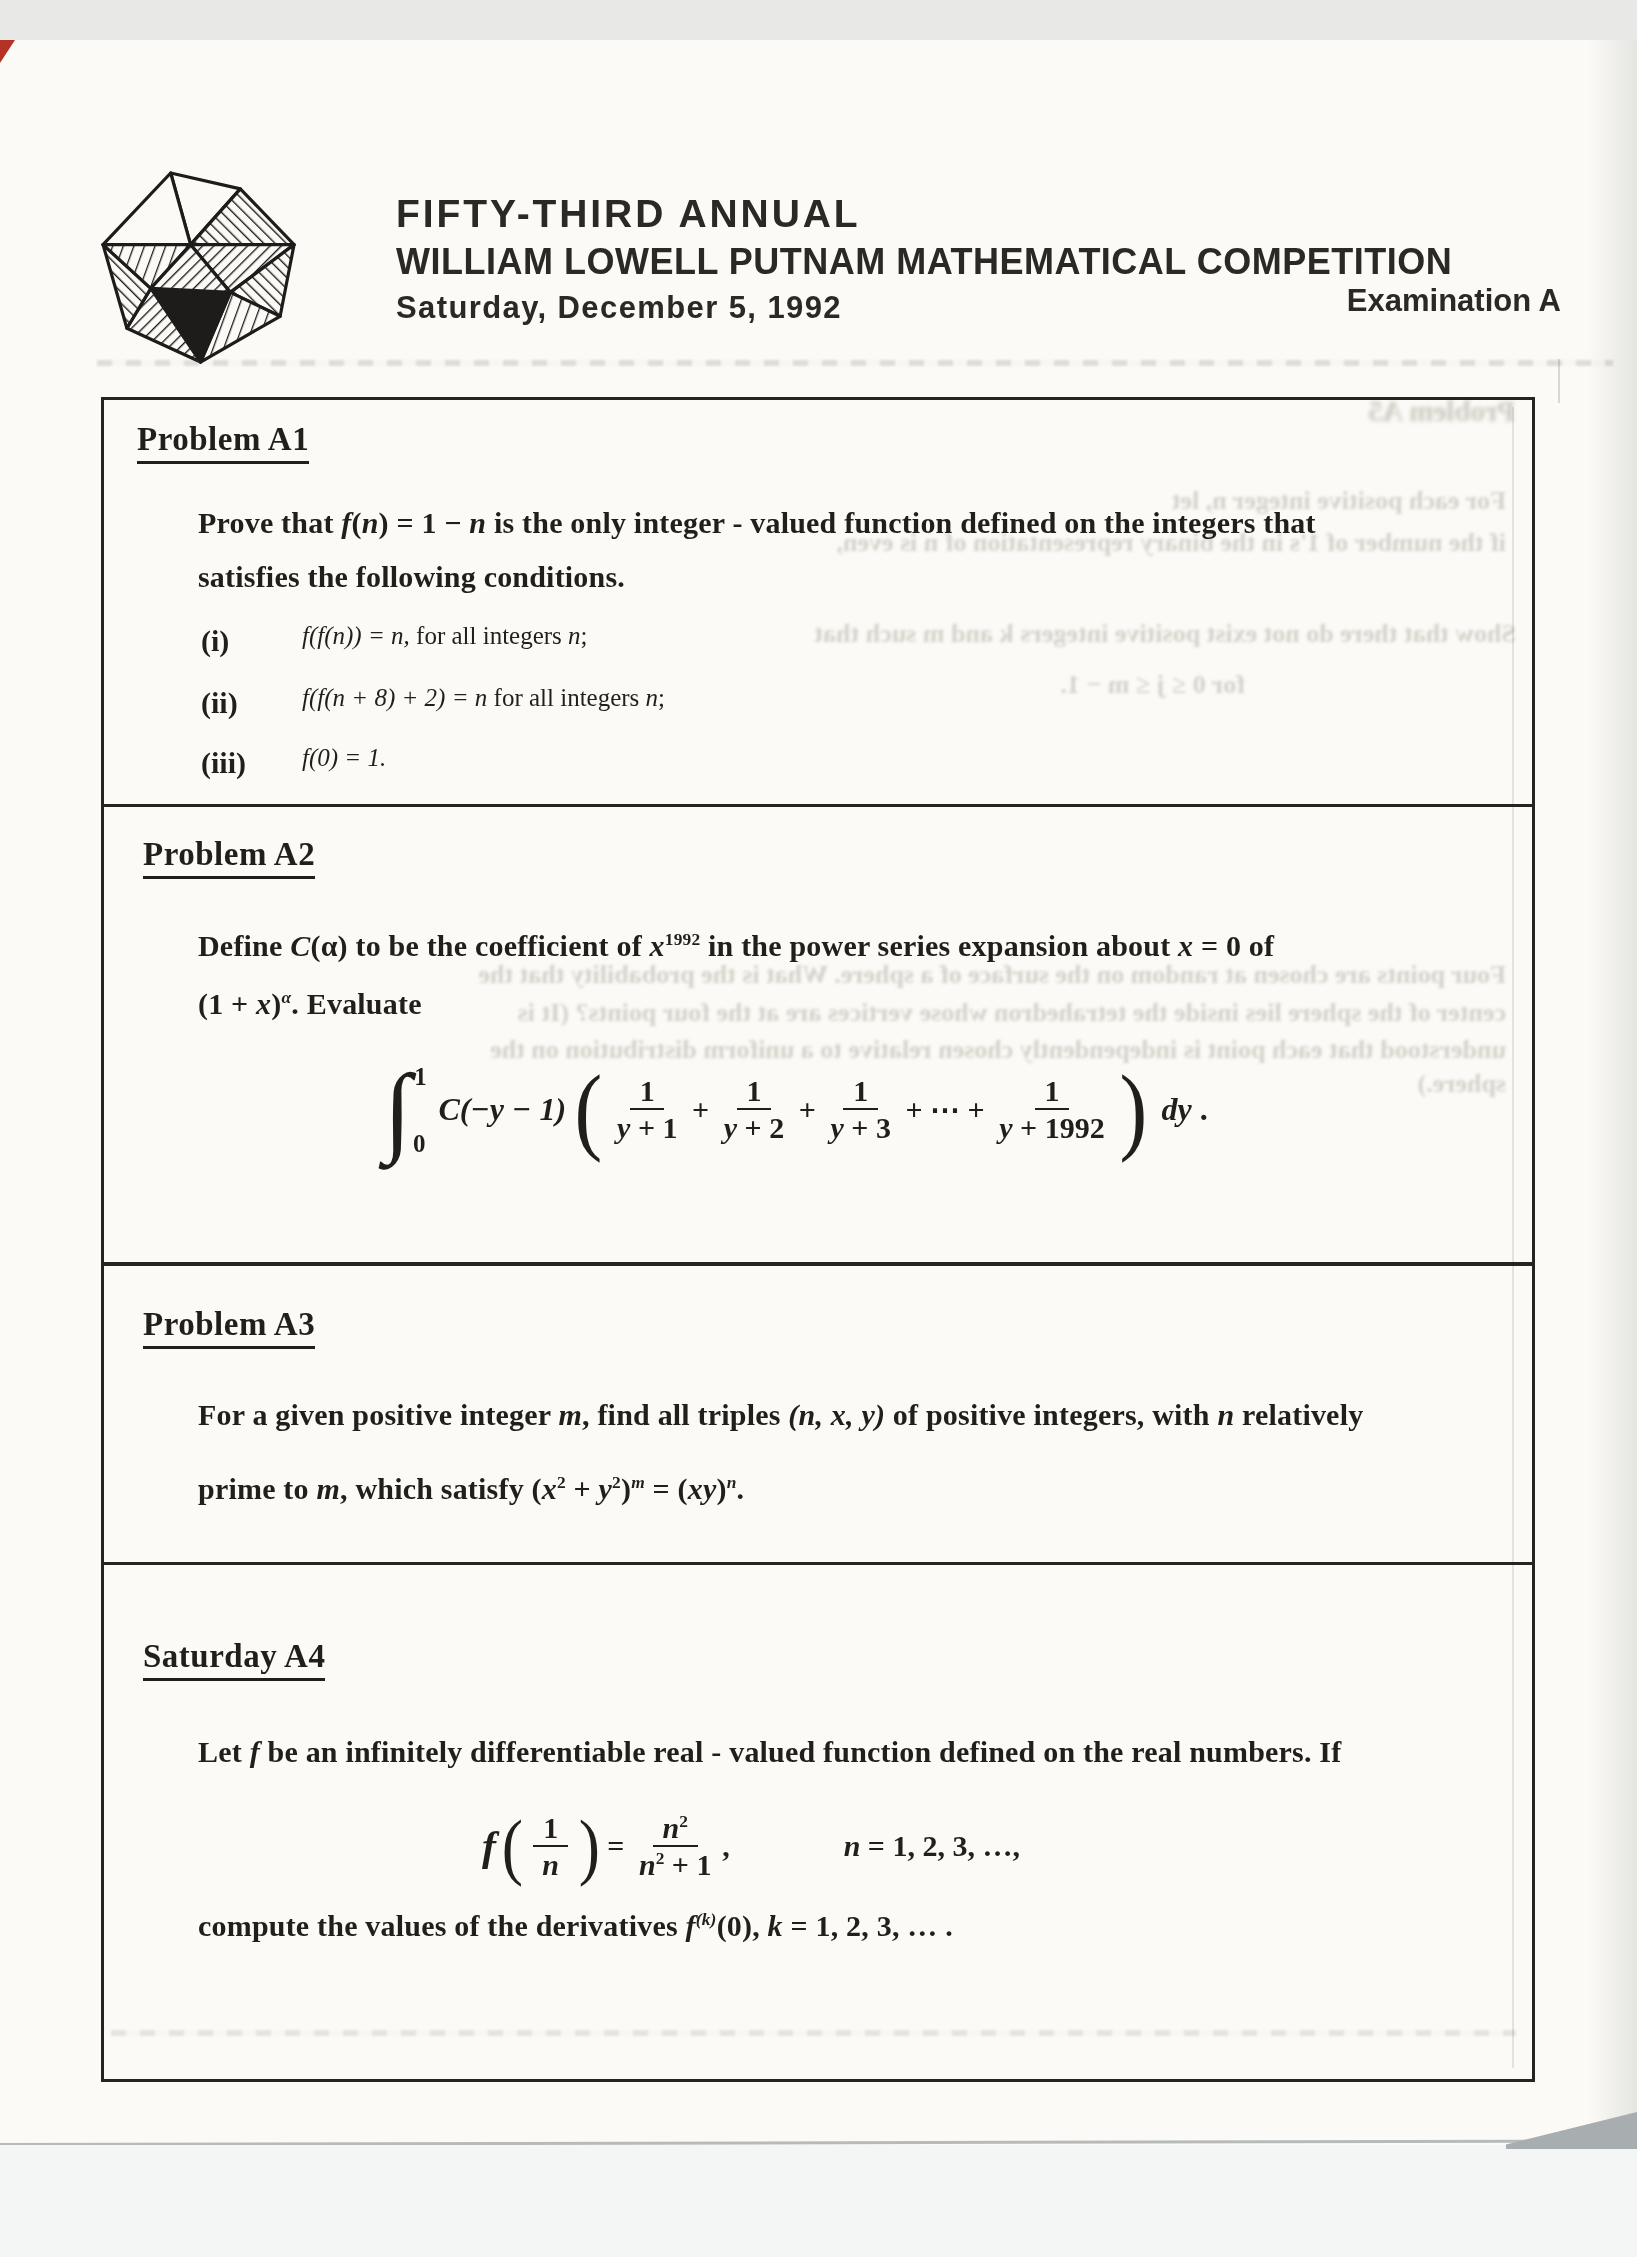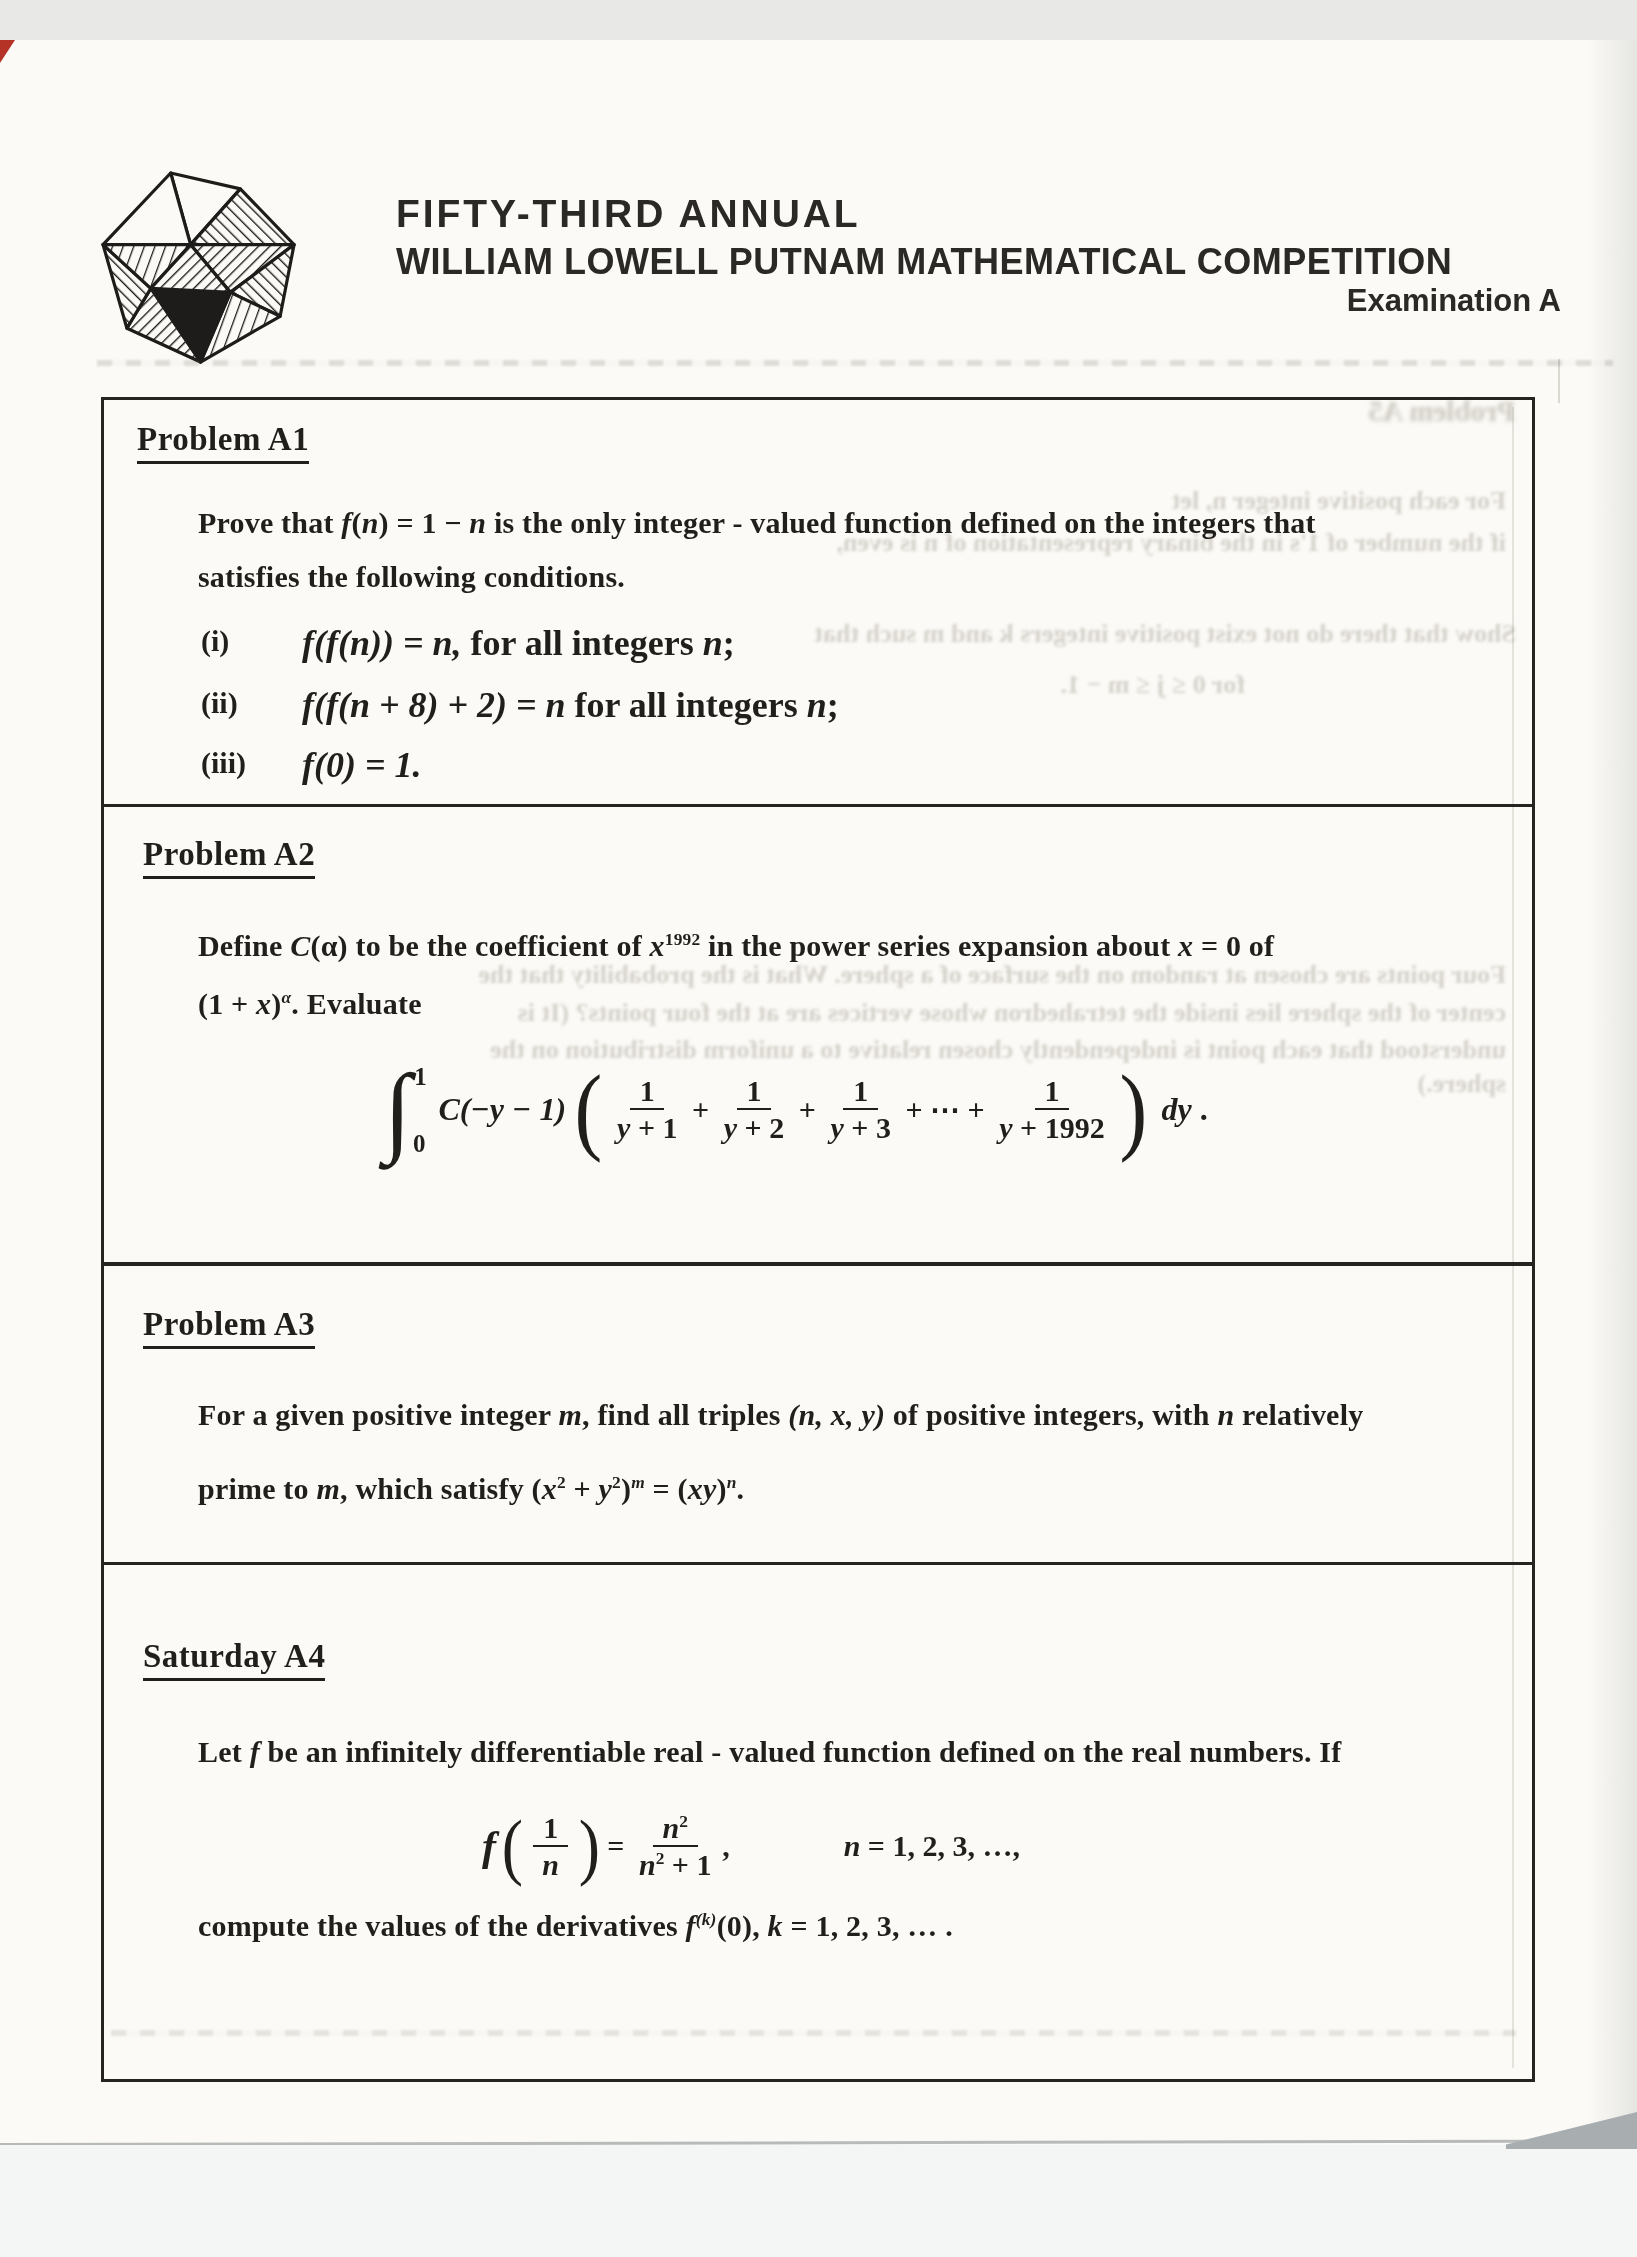--- a/index.html
+++ b/index.html
@@ -49,21 +49,21 @@
   .bx2{top:764px;height:462px;}
   .bx3{top:1222px;height:303px;}
   .bx4{top:1522px;height:520px;}
   .inner-line-v{position:absolute;left:1512px;top:367px;width:1.9px;height:1661px;background:rgba(120,114,100,.18);}
   .inner-line-v2{position:absolute;left:1558px;top:319px;width:1.9px;height:44px;background:rgba(120,114,100,.25);}
 
   .phead{position:absolute;font-size:33px;font-weight:700;border-bottom:3.9px solid #211f1c;
          padding-bottom:2.9px;letter-spacing:0.5px;}
   .ptext{position:absolute;font-size:30px;font-weight:700;letter-spacing:0.2px;white-space:nowrap;}
   .clabel{position:absolute;font-size:30px;font-weight:700;}
-  .cform{position:absolute;font-size:36px;font-weight:700;white-space:nowrap;}
+  .cform{position:absolute;font-size:25px;font-weight:400;white-space:nowrap;}
 
   .it{font-style:italic;}
   .sup{font-size:58%;position:relative;top:-0.62em;}
 
   
   .dmath{position:absolute;display:flex;align-items:center;font-weight:700;font-size:30px;}
   .int-wrap{position:relative;margin-right:13.5px;}
   .int{font-size:100px;line-height:0.82;font-weight:400;display:inline-block;}
   .int-up{position:absolute;top:-5.8px;right:-15.4px;font-size:25px;font-weight:700;}
   .int-lo{position:absolute;bottom:-7.7px;left:29px;font-size:25px;font-weight:700;}
@@ -111,20 +111,21 @@
       <polygon points="20,80 8,38 32,60" fill="url(#h2)"></polygon>
       <polygon points="8,38 42,2 52,38" fill="#fbfaf6"></polygon>
       <polygon points="8,38 52,38 32,60" fill="url(#h3)"></polygon>
       <polygon points="52,38 72,62 32,60" fill="url(#h1)"></polygon>
     </g>
   </svg>
 
   <div class="hdr">
     <div class="ht1">FIFTY-THIRD  ANNUAL</div>
     <div class="ht2">WILLIAM LOWELL PUTNAM MATHEMATICAL COMPETITION</div>
+    <div class="ht3">Saturday, December 5, 1992</div>
   </div>
   <div class="exam">Examination A</div>
 
   <div class="smudge sm1"></div>
   <div class="smudge sm2"></div>
 
   <div class="bleed blt">Problem A5</div>
   <div class="bleed bl1">For each positive integer n, let</div>
   <div class="bleed bl2">if the number of 1's in the binary representation of n is even,</div>
   <div class="bleed bl3">Show that there do not exist positive integers k and m such that</div>

